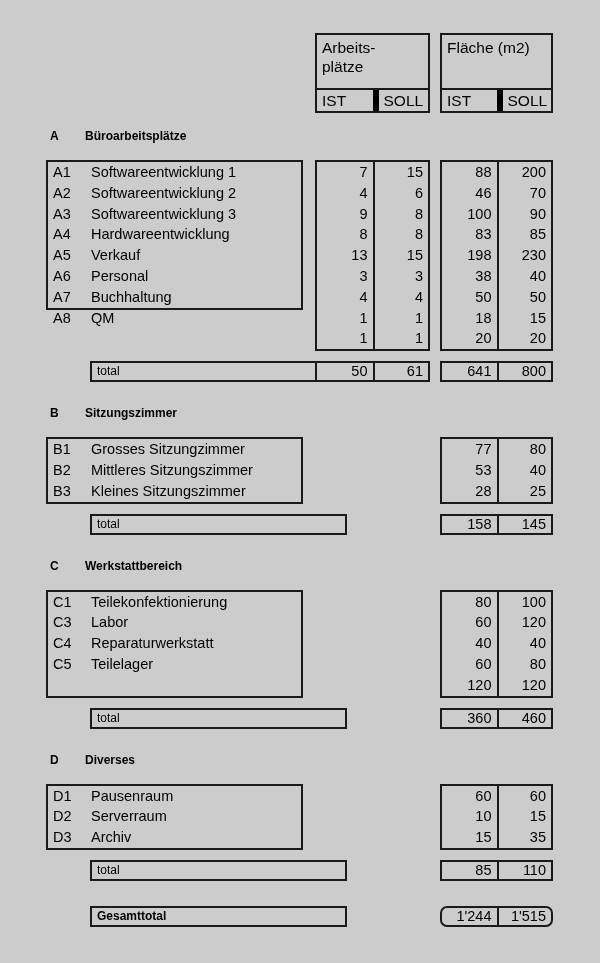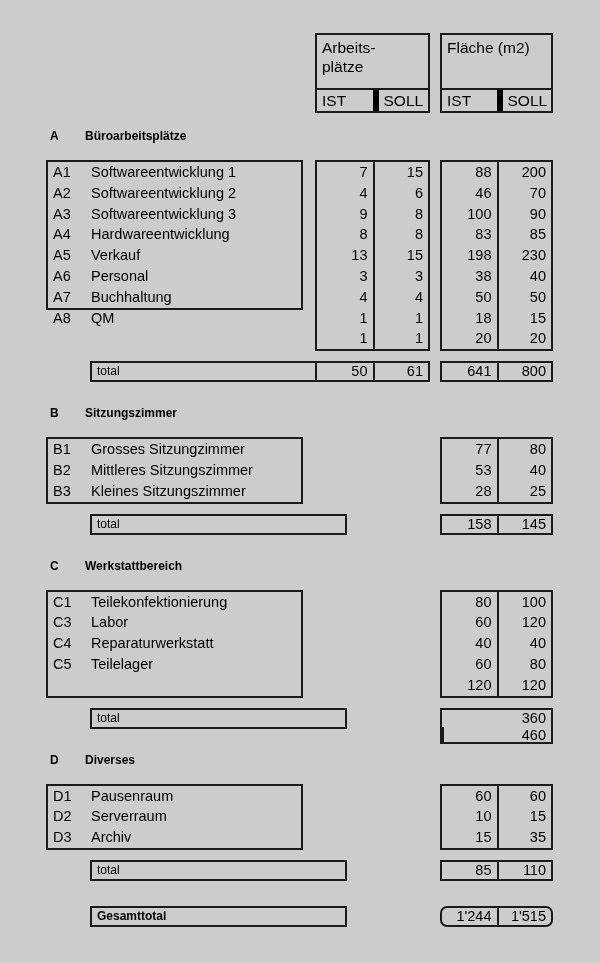--- a/index.html
+++ b/index.html
@@ -250,21 +250,21 @@
       </div>
       <div class="col">
         <div class="num-cell">100</div>
         <div class="num-cell">120</div>
         <div class="num-cell">40</div>
         <div class="num-cell">80</div>
         <div class="num-cell">120</div>
       </div>
     </div>
     <div class="box tot-lbl" style="top: 707.6px;">total</div>
-    <div class="box num-box fl-box tot-num" style="top: 707.6px; height: 36px; flex-direction: column;">
+    <div class="box num-box fl-box tot-num" style="top: 707.6px; height: 21px;">
       <div class="col">
         <div class="num-cell">360</div>
       </div>
       <div class="col">
         <div class="num-cell">460</div>
       </div>
     </div>
     <div class="sec-head" style="left: 50px; top: 752.6px;"><span class="letter">D</span><span>Diverses</span></div>
     <div class="box lbl-box" style="top: 783.6px; height: 66.4px;">
       <div class="lbl-row"><span class="code">D1</span><span>Pausenraum</span></div>

